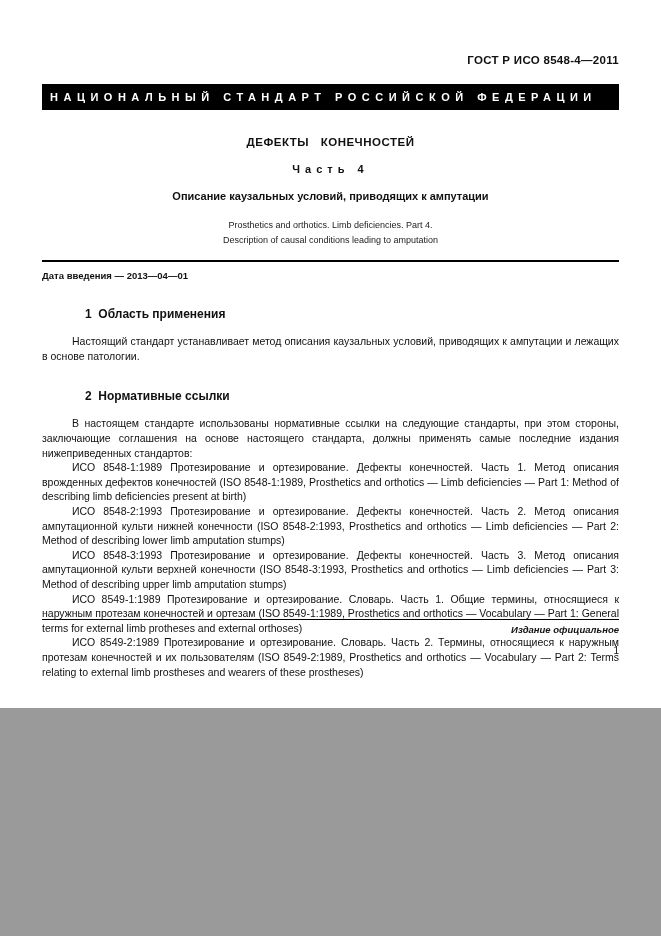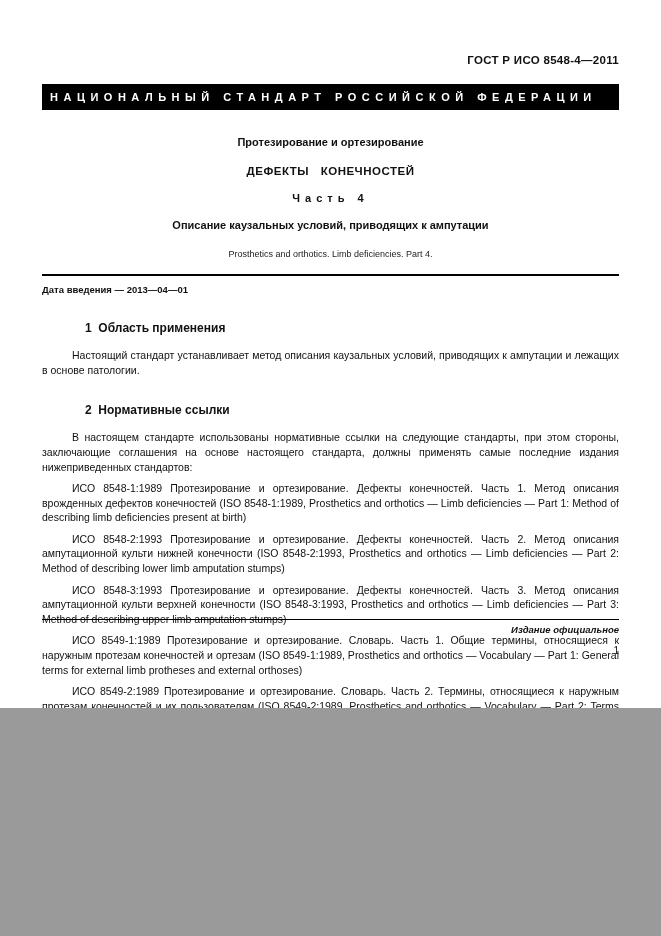--- a/index.html
+++ b/index.html
@@ -52,45 +52,45 @@
     margin:26px 0 13px 0;
     padding-left:43px;
   }
   .para {
     font-size:10.5px;
     line-height:14.6px;
     text-align:justify;
     text-indent:30px;
     margin:0;
   }
-  .para + .para { margin-top:7px; }
+  .para + .para { margin-top:0; }
   .sec-1 .para { margin-top:0; }
   .footer {
     position:absolute;
     left:42px; right:42px; bottom:52px;
   }
   .footer-rule { border:0; border-top:1.5px solid #000; margin:0 0 4px 0; }
   .edition { font-size:9.5px; font-weight:bold; font-style:italic;text-align:right; }
   .page-num { text-align:right; font-size:10px; margin-top:10px; }
 </style>
 </head>
 <body>
 
 <div class="page">
 
   <div class="doc-code">ГОСТ Р ИСО 8548-4—2011</div>
 
   <div class="banner">НАЦИОНАЛЬНЫЙ СТАНДАРТ РОССИЙСКОЙ ФЕДЕРАЦИИ</div>
 
   <div class="title-block">
-    <p class="t-subject">Протезирование и ортезирование</p>
     <p class="t-main">ДЕФЕКТЫ КОНЕЧНОСТЕЙ</p>
     <p class="t-part">Часть 4</p>
     <p class="t-sub">Описание каузальных условий, приводящих к ампутации</p>
     <p class="t-en">Prosthetics and orthotics. Limb deficiencies. Part 4.</p>
+    <p class="t-en">Description of causal conditions leading to amputation</p>
   </div>
 
   <hr class="top-rule">
 
   <div class="intro-date">Дата введения — 2013—04—01</div>
 
   <div class="sec sec-1">
     <h2 class="sec-heading">1&nbsp;&nbsp;Область применения</h2>
     <p class="para">Настоящий стандарт устанавливает метод описания каузальных условий, приводящих к ампутации и лежащих в основе патологии.</p>
   </div>

